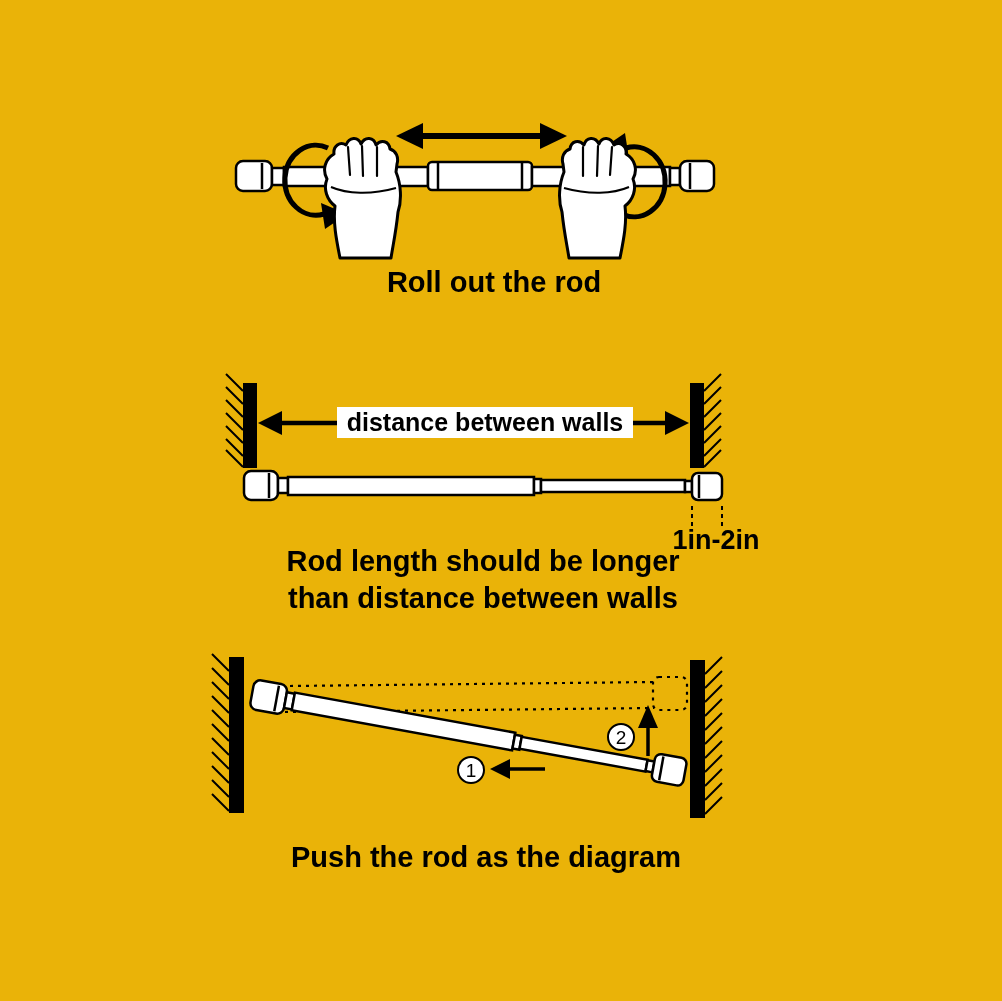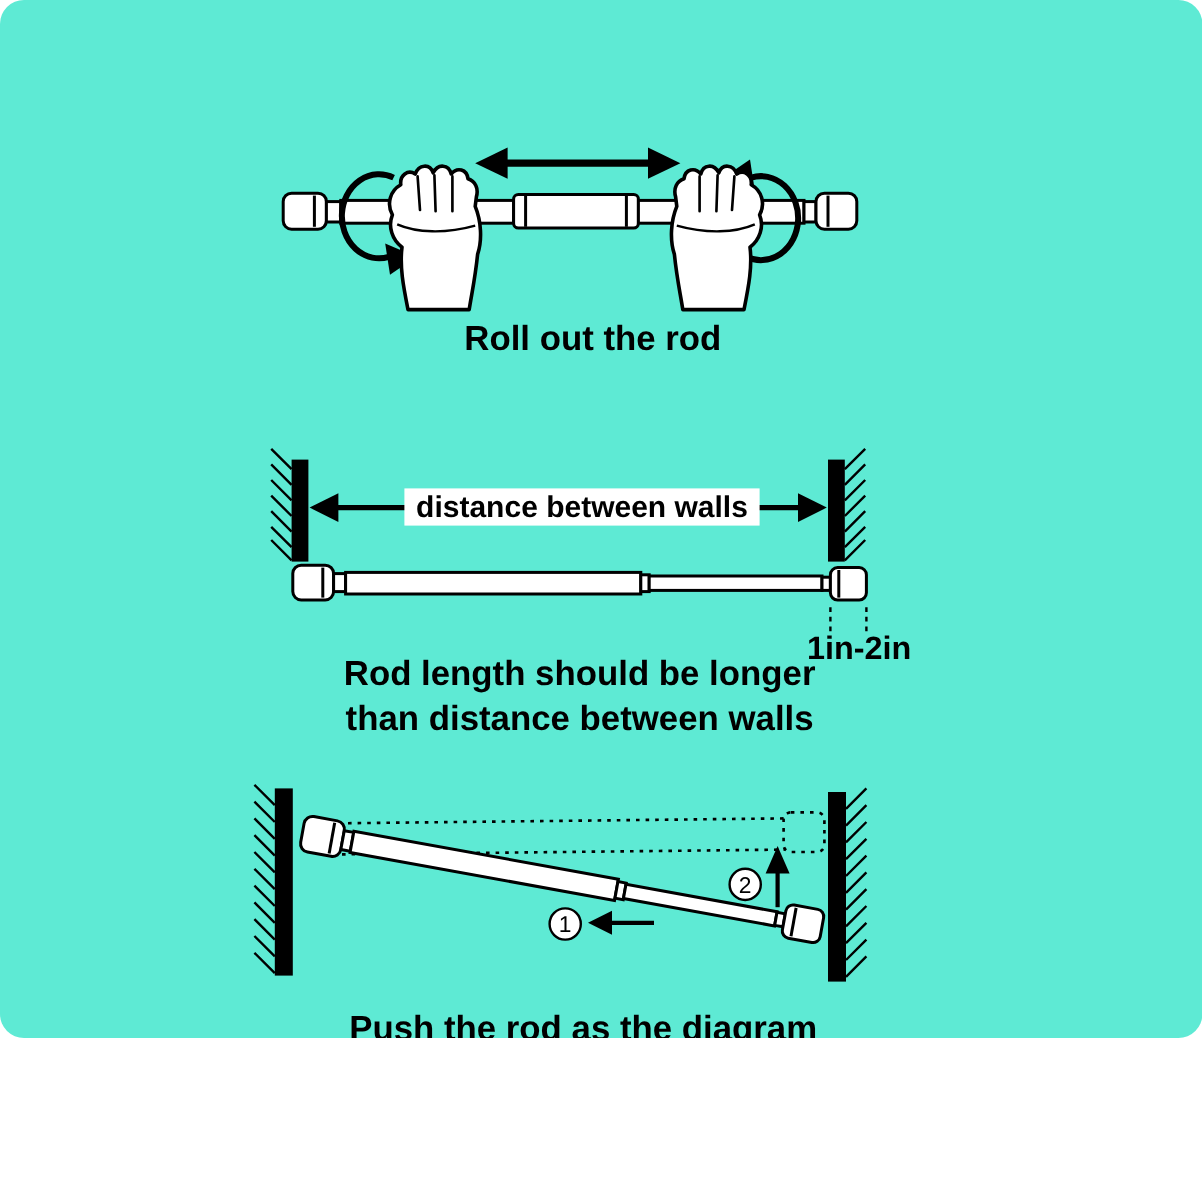--- a/index.html
+++ b/index.html
@@ -1,22 +1,21 @@
 <!DOCTYPE html>
 <html><head>
 <meta charset="utf-8">
 <style>
   html, body { margin: 0; padding: 0; background: #ffffff; }
   .canvas {
     position: relative;
     width: 1002px;
-    height: 865px;
-    background: #5eead4;
+    height: 1001px;
+    background: #eab308;
     overflow: hidden;
-    border-radius: 20px;
   }
   .canvas svg { position: absolute; left: 0; top: 0; }
   text {
     font-family: "Liberation Sans", "DejaVu Sans", sans-serif;
     fill: #000000;
   }
   .caption   { font-size: 29px; font-weight: bold; }
   .label     { font-size: 25px; font-weight: bold; }
   .small-label { font-size: 27px; font-weight: bold; }
   .marker-num { font-size: 19px; font-weight: normal; }

